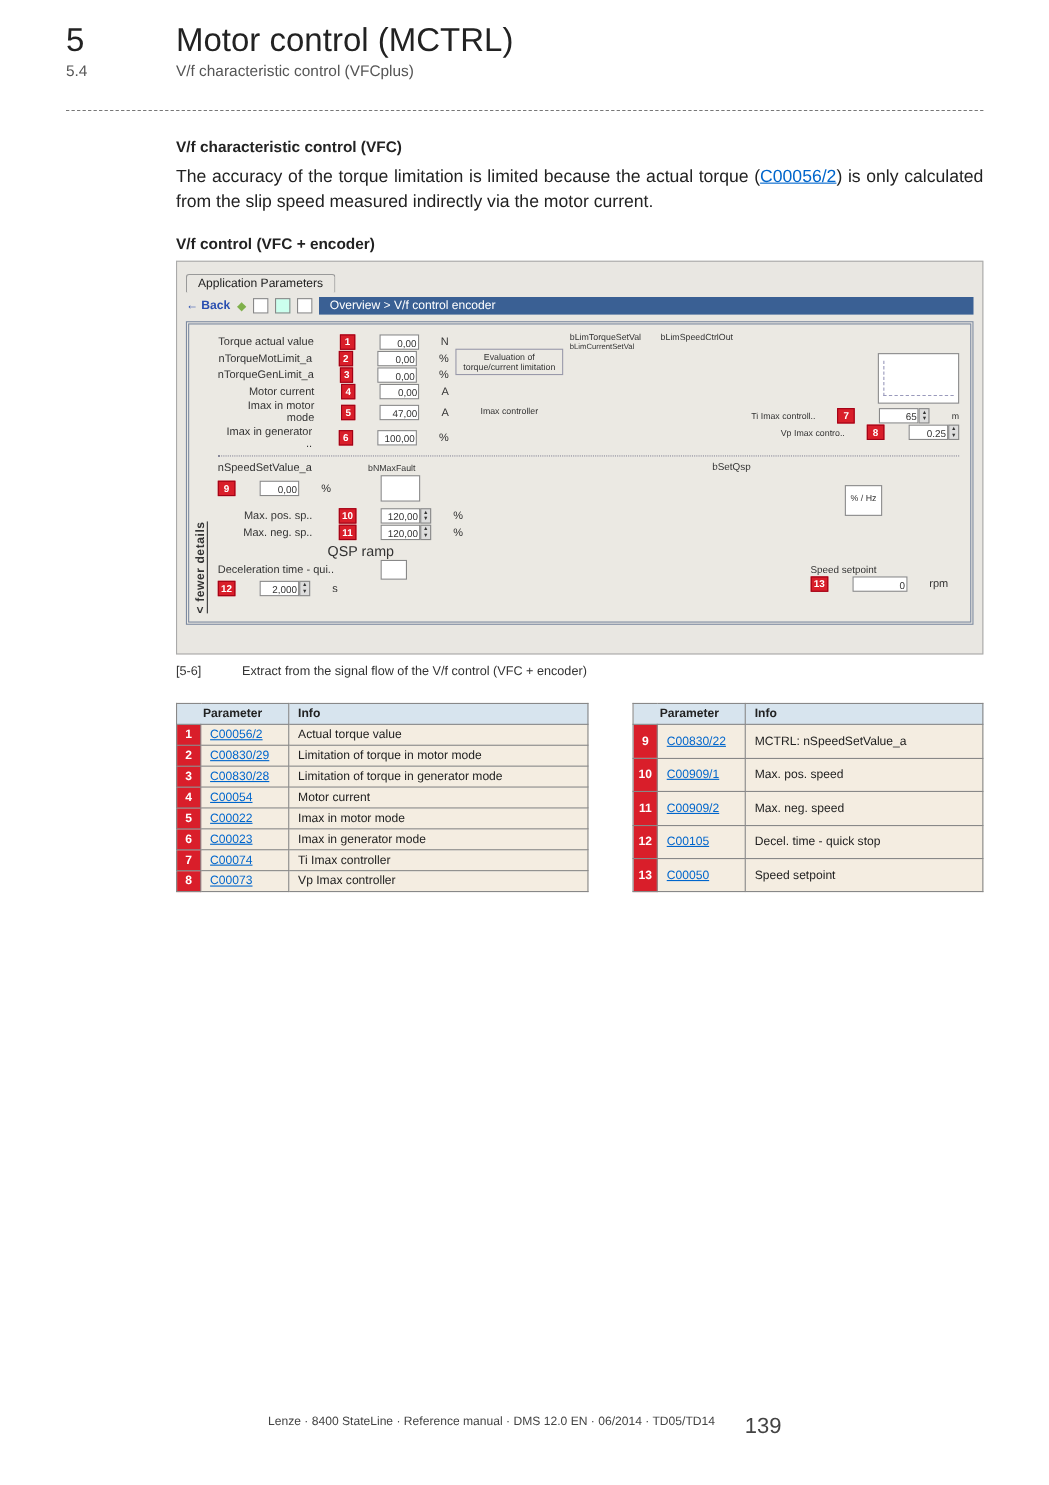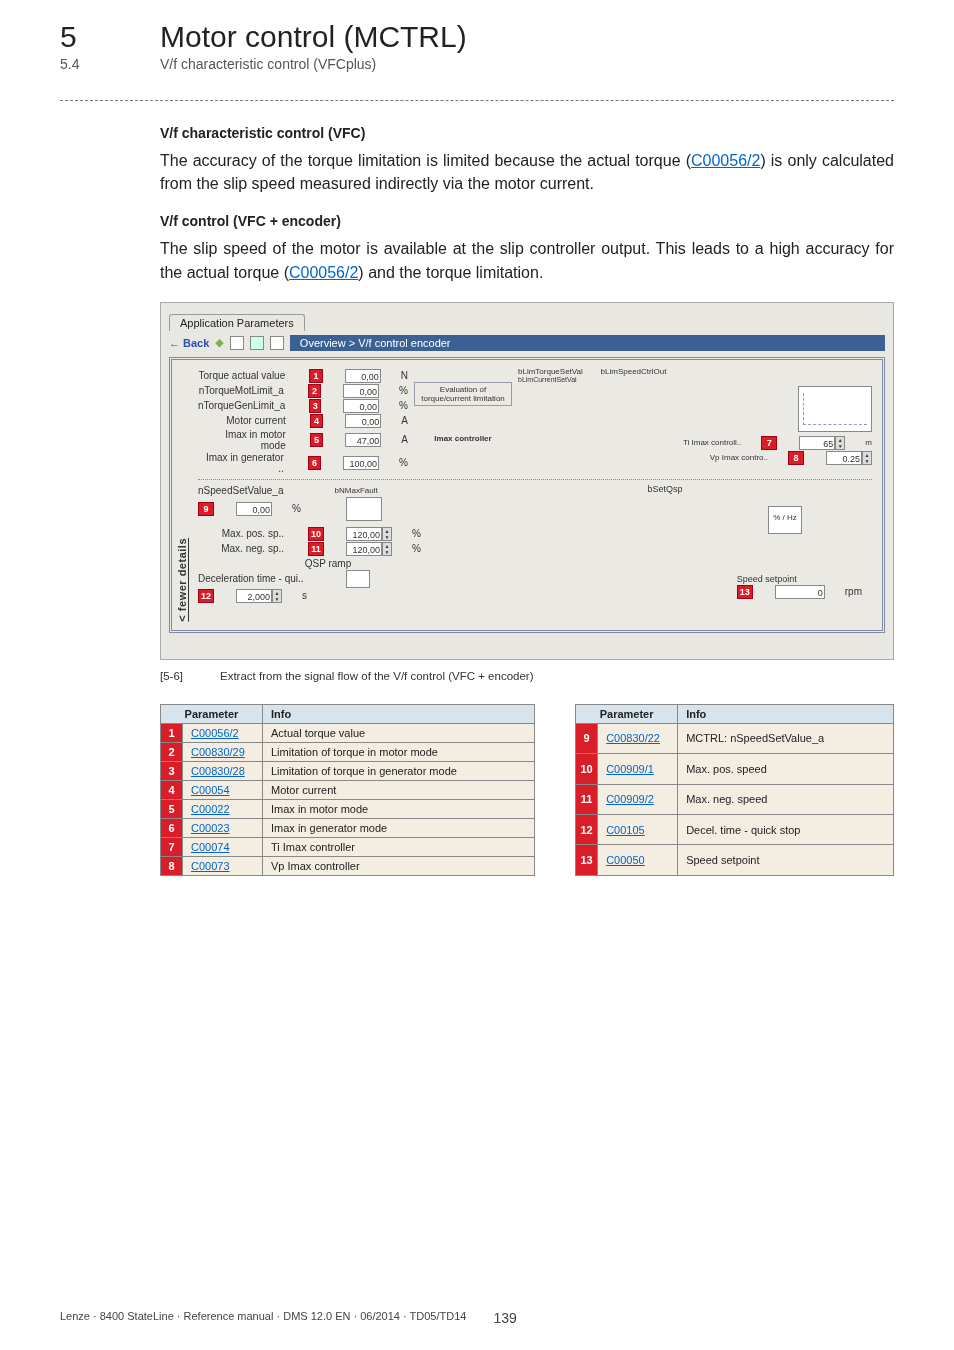--- a/index.html
+++ b/index.html
@@ -172,29 +172,29 @@
     width: 22px;
     padding: 3px 4px;
   }
   .param-table td a { color: #0066cc; text-decoration: underline; }
   .t1 { width: 400px; }
   .t2 { width: 340px; }
   .t1 td:nth-child(2) { width: 80px; }
   .t2 td:nth-child(2) { width: 80px; }
   .footer {
     position: absolute;
-    bottom: 24px;
+    bottom: 41px;
     left: 60px;
     right: 60px;
     display: flex;
-    justify-content: flex-start;
+    justify-content: center;
     font-size: 11px;
     color: #444;
   }
-  .pagenum { font-size: 14px; margin-left: 27px; }
+  .pagenum { font-size: 20px; margin-left: 27px; }
   
   .row-line { display: flex; align-items: center; gap: 20px; margin: 1px 0; }
 </style>
 </head>
 <body>
 
 <div class="header-row">
   <div class="chapter-num">5</div>
   <div class="chapter-title">Motor control (MCTRL)</div>
 </div>
@@ -206,23 +206,20 @@
 <hr class="dashed-sep">
 
 <div class="content">
 
   <div class="section-heading">V/f characteristic control (VFC)</div>
   <p class="body-text" style="text-align:justify;">
     <span>The accuracy of the torque limitation is limited because the actual torque (</span><a class="param">C00056/2</a><span>) is only calculated from the slip speed measured indirectly via the motor current.</span>
   </p>
 
   <div class="section-heading">V/f control (VFC + encoder)</div>
-  <p class="body-text" style="text-align:justify;">
-    <span>The slip speed of the motor is available at the slip controller output. This leads to a high accuracy for the actual torque (</span><a class="param">C00056/2</a><span>) and the torque limitation.</span>
-  </p>
 
   <div class="figure-frame">
     <div class="app-tab">Application Parameters</div>
     <div class="toolbar">
       <span class="tb-back">← <span>Back</span></span>
       <span class="tb-arrow">◆</span>
       <span class="tb-ico"></span>
       <span class="tb-ico" style="background:#cfe;"></span>
       <span class="tb-ico"></span>
       <span class="breadcrumb-bar">Overview &gt; V/f control encoder</span>
@@ -265,21 +262,21 @@
             </div>
           <div class="row-line">
               <span class="lbl-right" style="width:110px">Imax in generator ..</span>
               <span class="num-box">6</span>
               <span class="val-box">100,00</span>
               <span>%</span>
             </div>
         </div>
         <div style="width:110px;font-size:8px;text-align:center;padding-top:14px;">
           <div style="border:1px solid #99a;padding:2px;margin:0 6px;">Evaluation of torque/current limitation</div>
-          <div style="margin-top:28px;font-weight:700">Imax controller</div>
+          <div style="margin-top:28px;font-weight:400">Imax controller</div>
         </div>
         <div style="flex:1;font-size:8px;">
           <div style="text-align:left;line-height:1.0">
             <span>bLimTorqueSetVal</span>&nbsp;&nbsp;&nbsp;&nbsp;&nbsp;&nbsp;&nbsp;
             <span>bLimSpeedCtrlOut</span><br>
             <span style="font-size:7px">bLimCurrentSetVal</span>
           </div>
           <div class="graph-box" style="margin:2px 0 4px auto;"></div>
           <div class="row-line" style="justify-content:flex-end">
               <span>Ti Imax controll..</span>
@@ -330,21 +327,21 @@
               <span class="num-box">11</span>
               <span class="spin-box">
                 <span class="val-box">120,00</span>
                 <span class="spin-btns">
                   <span>▲</span>
                   <span>▼</span>
                 </span>
               </span>
               <span>%</span>
             </div>
-          <div style="text-align:center;font-size:10px;margin-top:2px">QSP ramp</div>
+          <div style="text-align:center;font-size:13px;margin-top:2px">QSP ramp</div>
           <div class="row-line"><span>Deceleration time - qui..</span>&nbsp;<span class="small-graph" style="width:24px;height:18px"></span></div>
           <div class="row-line">
               <span class="num-box">12</span>
               <span class="spin-box">
                 <span class="val-box">2,000</span>
                 <span class="spin-btns">
                   <span>▲</span>
                   <span>▼</span>
                 </span>
               </span>

